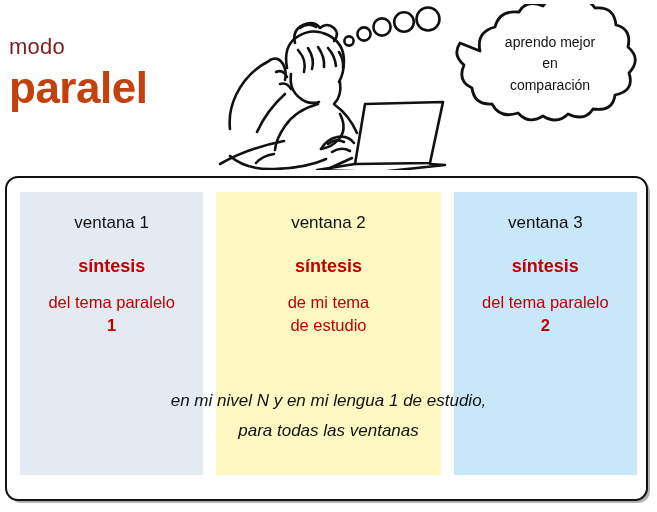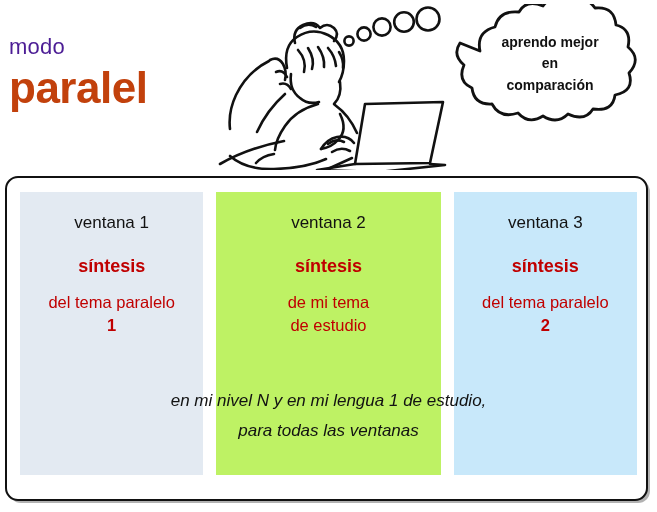--- a/index.html
+++ b/index.html
@@ -22,21 +22,21 @@
     top: 0;
     width: 657px;
     height: 175px;
   }
 
   #mode-label {
     position: absolute;
     left: 9px;
     top: 34px;
     font-size: 22px;
-    color: #4c1d95;
+    color: #7f1d1d;
     letter-spacing: 0.2px;
   }
 
   #mode-title {
     position: absolute;
     left: 9px;
     top: 66px;
     font-size: 44px;
     font-weight: bold;
     color: #c2410c;
@@ -63,21 +63,21 @@
   #bubble-text {
     position: absolute;
     left: 466px;
     top: 32px;
     width: 168px;
     text-align: center;
     font-size: 14px;
     line-height: 1.52;
     color: #111111;
   }
-  #bubble-text .bl { display: block; font-weight: bold; }
+  #bubble-text .bl { display: block; }
 
   
   #panel-frame {
     position: absolute;
     left: 5px;
     top: 176px;
     width: 643px;
     height: 325px;
     border: 2px solid #111111;
     border-radius: 13px;
@@ -95,21 +95,21 @@
     display: flex;
     gap: 13px;
   }
 
   .window-col {
     flex: 1 1 0;
     height: 283px;
     position: relative;
   }
   .window-col.c1 { background: #e3eaf2; }
-  .window-col.c2 { background: #bef264; padding-left: 41px; }
+  .window-col.c2 { background: #fef9c3; padding-left: 41px; }
   .window-col.c3 { background: #c8e8fa; }
 
   .col-inner {
     position: absolute;
     left: 0;
     top: 21px;
     width: 100%;
     text-align: center;
   }
 

